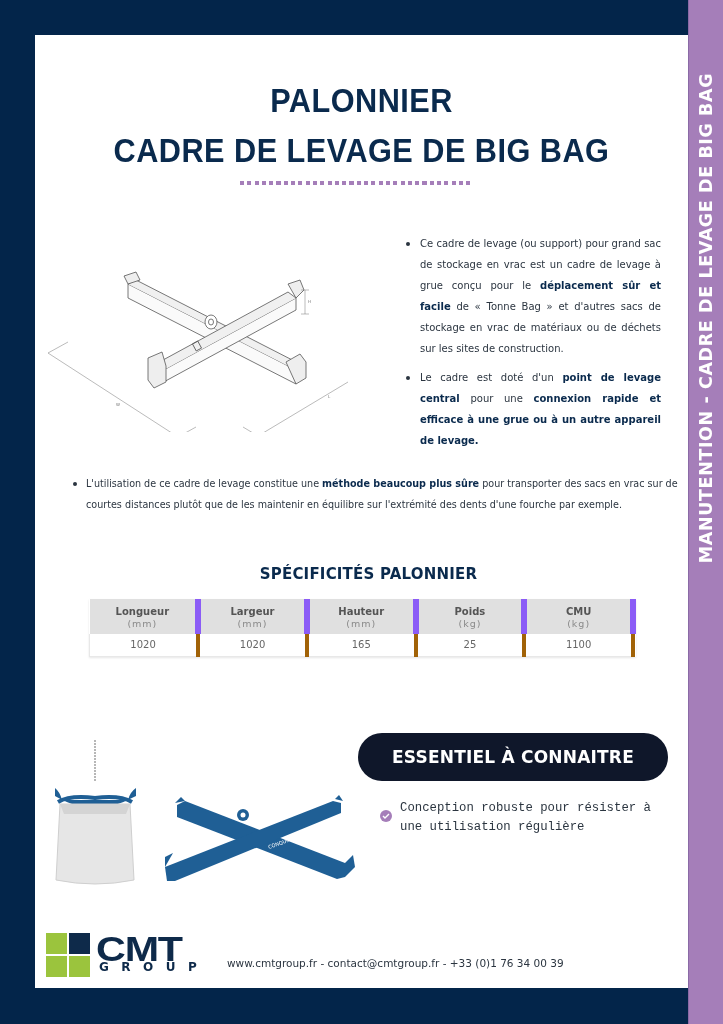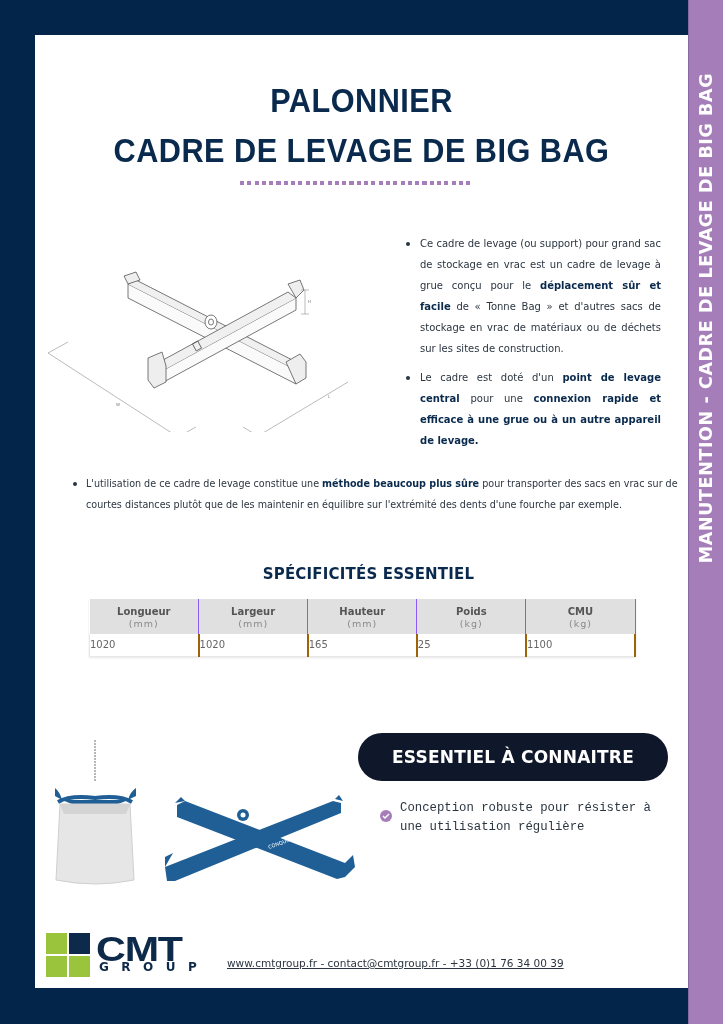--- a/index.html
+++ b/index.html
@@ -77,26 +77,26 @@
   }
   table.specs {
     position: absolute; left: 89px; top: 599px; width: 547px;
     border-collapse: collapse;
     font-family: "DejaVu Sans", sans-serif;
     box-shadow: 0 1px 2px rgba(0,0,0,0.10);
   }
   table.specs th {
     background: #e0e0e0; color: #555; font-weight: bold; font-size: 10px;
     height: 35px; padding-top: 3px; line-height: 12px;
-    border-right: 1px solid #8b5cf6; width: 20%;
+    border-right: 6px solid #8b5cf6; width: 20%;
   }
   table.specs th .unit { display: block; font-weight: normal; color: #8a8a8a; font-size: 9.5px; letter-spacing: 1px; }
   table.specs td {
-    background: #fff; color: #666; font-size: 10px; text-align: left; height: 22px;
-    border-right: 2px solid #a16207; border-bottom: 1px solid #e8e8e8;
+    background: #fff; color: #666; font-size: 10px; text-align: center; height: 22px;
+    border-right: 4px solid #a16207; border-bottom: 1px solid #e8e8e8;
   }
   table.specs td:first-child { border-left: 1px solid #e8e8e8; }
   .ess-pill {
     position: absolute; left: 358px; top: 733px; width: 310px; height: 48px;
     border-radius: 24px; background: #0f172a;
     color: #ffffff; font-weight: bold; font-size: 17px;
     display: flex; align-items: center; justify-content: center;
     letter-spacing: 0.2px;
   }
   .checklist {
@@ -118,21 +118,21 @@
     font-family: "Liberation Sans", sans-serif; font-weight: 900; font-size: 35px;
     color: #0e2a4a; letter-spacing: -1px;
     transform: scaleX(1.18); transform-origin: left top;
   }
   .logo-sub {
     position: absolute; left: 53px; top: 27px;
     font-weight: bold; font-size: 12px; color: #0e2a4a; letter-spacing: 12.5px;
   }
   .contact {
     position: absolute; left: 227px; top: 957px;
-    font-size: 10.5px; color: #2b3540; text-decoration: underline;
+    font-size: 10.5px; color: #2b3540;
   }
 </style>
 </head>
 <body>
 
 <div class="frame"></div>
 <div class="page"></div>
 
 <div class="sidebar">
   <div class="sidebar-text">MANUTENTION - CADRE DE LEVAGE DE BIG BAG</div>
@@ -180,21 +180,21 @@
     <span class="bullet-dot"></span>
     <span>Le cadre est doté d'un </span><b>point de levage central</b><span> pour une </span><b>connexion rapide et efficace à une grue ou à un autre appareil de levage.</b>
   </div>
 </div>
 
 <div class="bullet-wide">
   <span class="bullet-dot"></span>
   <span>L'utilisation de ce cadre de levage constitue une </span><b>méthode beaucoup plus sûre</b><span> pour transporter des sacs en vrac sur de courtes distances plutôt que de les maintenir en équilibre sur l'extrémité des dents d'une fourche par exemple.</span>
 </div>
 
-<div class="specs-title">SPÉCIFICITÉS ESSENTIEL</div>
+<div class="specs-title">SPÉCIFICITÉS PALONNIER</div>
 <table class="specs">
   <thead>
     <tr>
       <th><span>Longueur</span><span class="unit">(mm)</span></th>
       <th><span>Largeur</span><span class="unit">(mm)</span></th>
       <th><span>Hauteur</span><span class="unit">(mm)</span></th>
       <th><span>Poids</span><span class="unit">(kg)</span></th>
       <th><span>CMU</span><span class="unit">(kg)</span></th>
     </tr>
   </thead>

